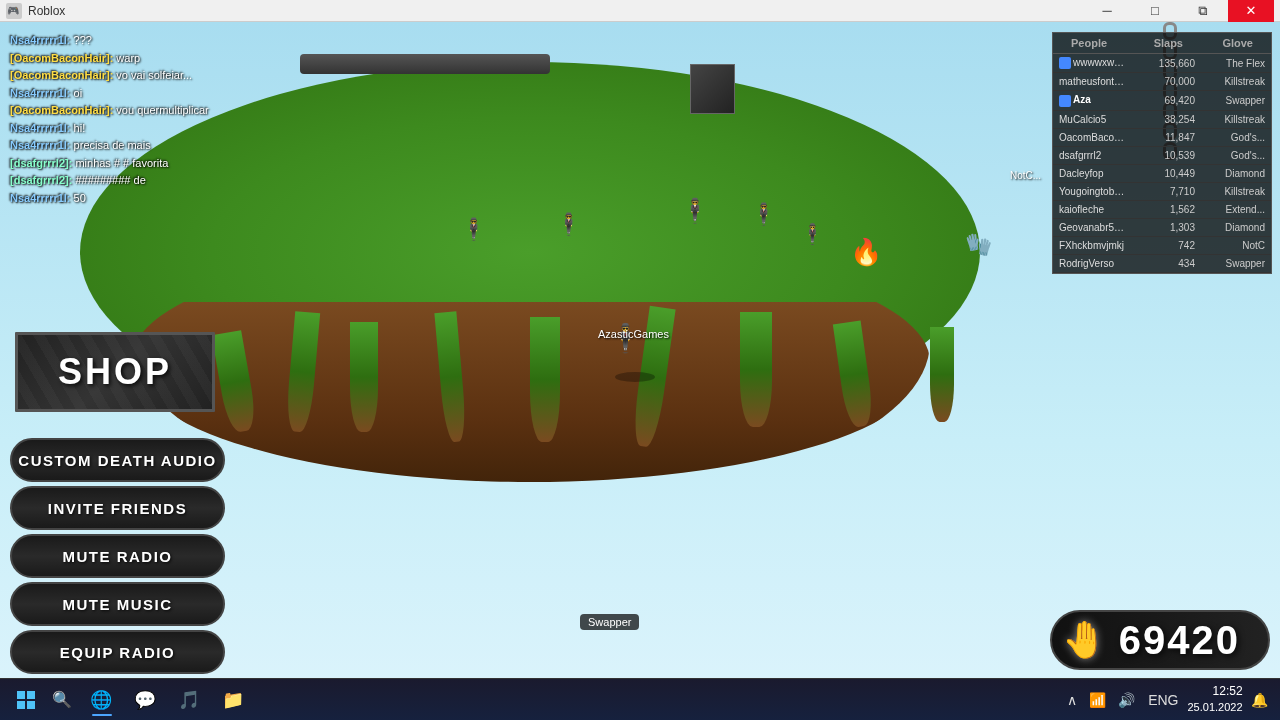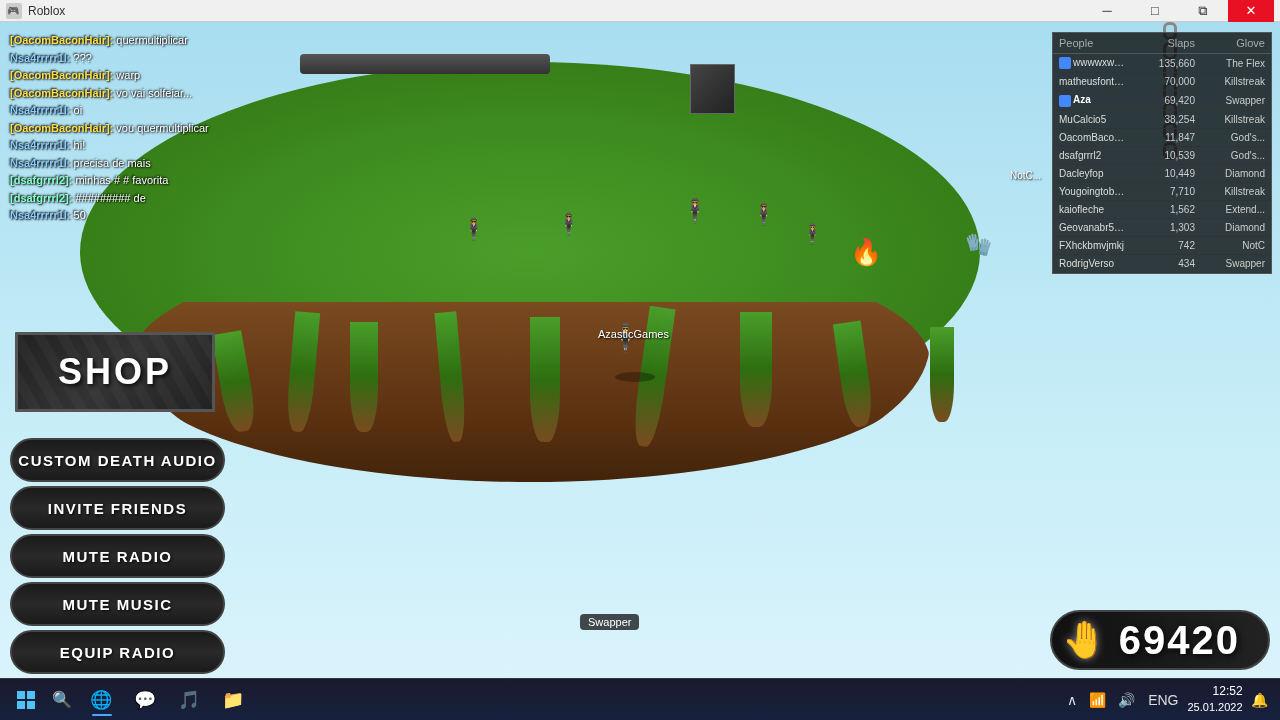--- a/index.html
+++ b/index.html
@@ -201,24 +201,24 @@
       width: 220px;
       background: rgba(0,0,0,0.75);
       border: 1px solid #555;
       z-index: 50;
       color: white;
       font-size: 11px;
     }
     #lb-header {
       display: grid;
       grid-template-columns: 1fr 70px 70px;
-      padding: 4px 6px;
+      padding: 4px 18px;
       border-bottom: 1px solid #555;
       color: #aaa;
-      font-weight: normal;
+      font-weight: bold;
       font-size: 11px;
     }
     .lb-row {
       display: grid;
       grid-template-columns: 1fr 70px 70px;
       padding: 3px 6px;
       border-bottom: 1px solid #333;
       align-items: center;
     }
     .lb-name { font-size: 10px; color: #ddd; overflow: hidden; text-overflow: ellipsis; white-space: nowrap; }
@@ -470,21 +470,20 @@
 
   <div id="player-name-label">
     <span>AzasticGames</span>
   </div>
 
   <div style="position:absolute;top:350px;left:615px;width:40px;height:10px;background:rgba(0,0,0,0.3);border-radius:50%;"></div>
 
   <div style="position:absolute;top:148px;left:1010px;color:white;font-size:10px;text-shadow:1px 1px 2px black;z-index:50;">NotC...</div>
 
   <div id="chat-box">
-    <div class="chat-line"><span class="chat-name yellow">[OacomBaconHair]:</span> <span> quermultiplicar</span></div>
     <div class="chat-line"><span class="chat-name">Nsa4rrrrr1l:</span> <span> ???</span></div>
     <div class="chat-line"><span class="chat-name yellow">[OacomBaconHair]:</span> <span> warp</span></div>
     <div class="chat-line"><span class="chat-name yellow">[OacomBaconHair]:</span> <span> vo vai solfeiar...</span></div>
     <div class="chat-line"><span class="chat-name">Nsa4rrrrr1l:</span> <span> oi</span></div>
     <div class="chat-line"><span class="chat-name yellow">[OacomBaconHair]:</span> <span> vou quermultiplicar</span></div>
     <div class="chat-line"><span class="chat-name">Nsa4rrrrr1l:</span> <span> hi!</span></div>
     <div class="chat-line"><span class="chat-name">Nsa4rrrrr1l:</span> <span> precisa de mais</span></div>
     <div class="chat-line"><span class="chat-name" style="color:#88ffcc;">[dsafgrrrl2]:</span> <span>  minhas # # favorita</span></div>
     <div class="chat-line"><span class="chat-name" style="color:#88ffcc;">[dsafgrrrl2]:</span> <span> ######### de</span></div>
     <div class="chat-line"><span class="chat-name">Nsa4rrrrr1l:</span> <span> 50</span></div>

